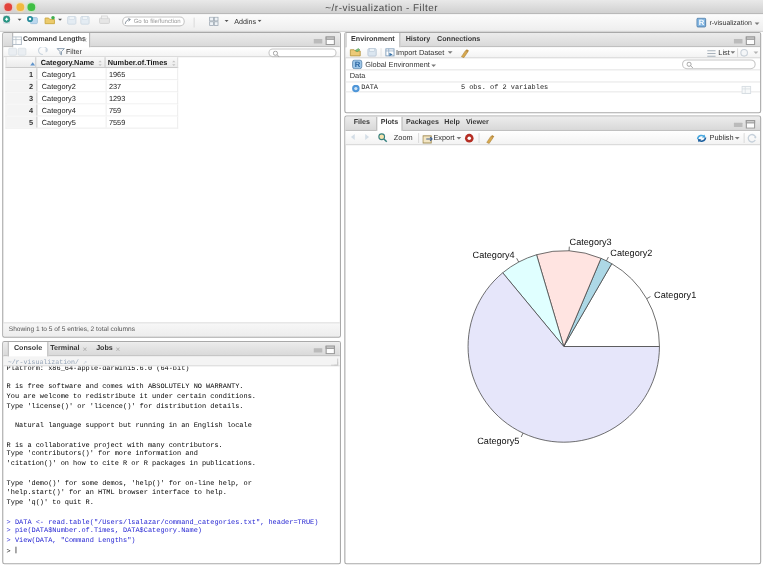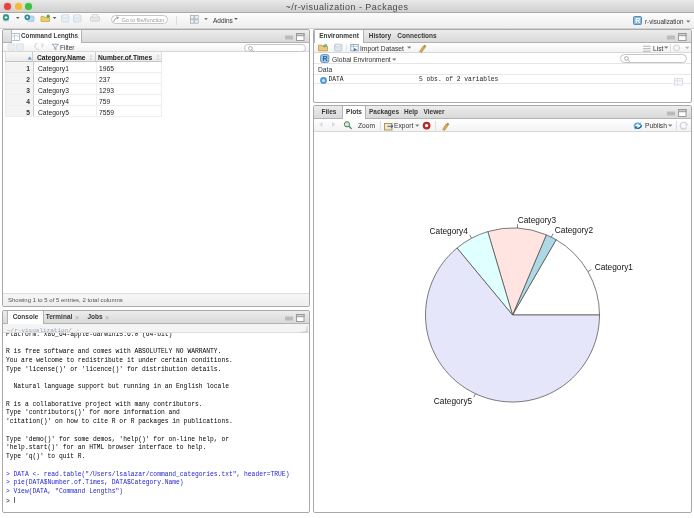--- a/index.html
+++ b/index.html
@@ -28,21 +28,21 @@
 .tbtxt { position:absolute; font-size:6.7px; color:#333; }
 </style>
 </head>
 <body>
 
 <div id="titlebar">
   <div class="dot" style="left:4.4px; background:#e2433c; box-shadow:0 0 1.5px 1px #eec4bf;"></div>
   <div class="dot" style="left:15px; background:#f0b93f; box-shadow:0 0 1.5px 1px #f5ddae;"></div>
   <div class="dot" style="left:25.4px; background:#3fbf44; box-shadow:0 0 1.5px 1px #c0e5c0;"></div>
 </div>
-<div id="title">~/r-visualization - Packages</div>
+<div id="title">~/r-visualization - Filter</div>
 
 <div id="maintb"></div>
 <svg class="abs" style="left:0;top:13px" width="260" height="16">
 
   <rect x="3.5" y="1.5" width="5" height="6.5" fill="#fff" stroke="#c2cdd8" stroke-width="0.8"></rect>
   <circle cx="6" cy="4.5" r="2.9" fill="#2a9d8a"></circle>
   <circle cx="6" cy="4.5" r="2.9" fill="none" stroke="#1f7a6b" stroke-width="0.5"></circle>
   <path d="M6 3.1v2.8M4.6 4.5h2.8" stroke="#fff" stroke-width="1"></path>
   <path d="M16 4l1.8 1.9L19.6 4z" fill="#555"></path>
 

